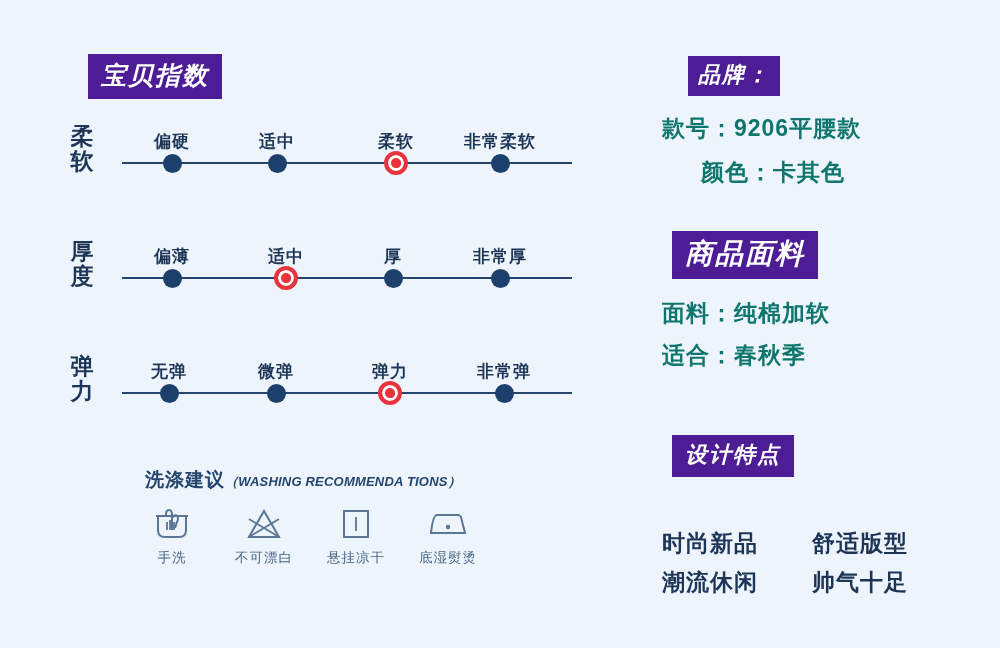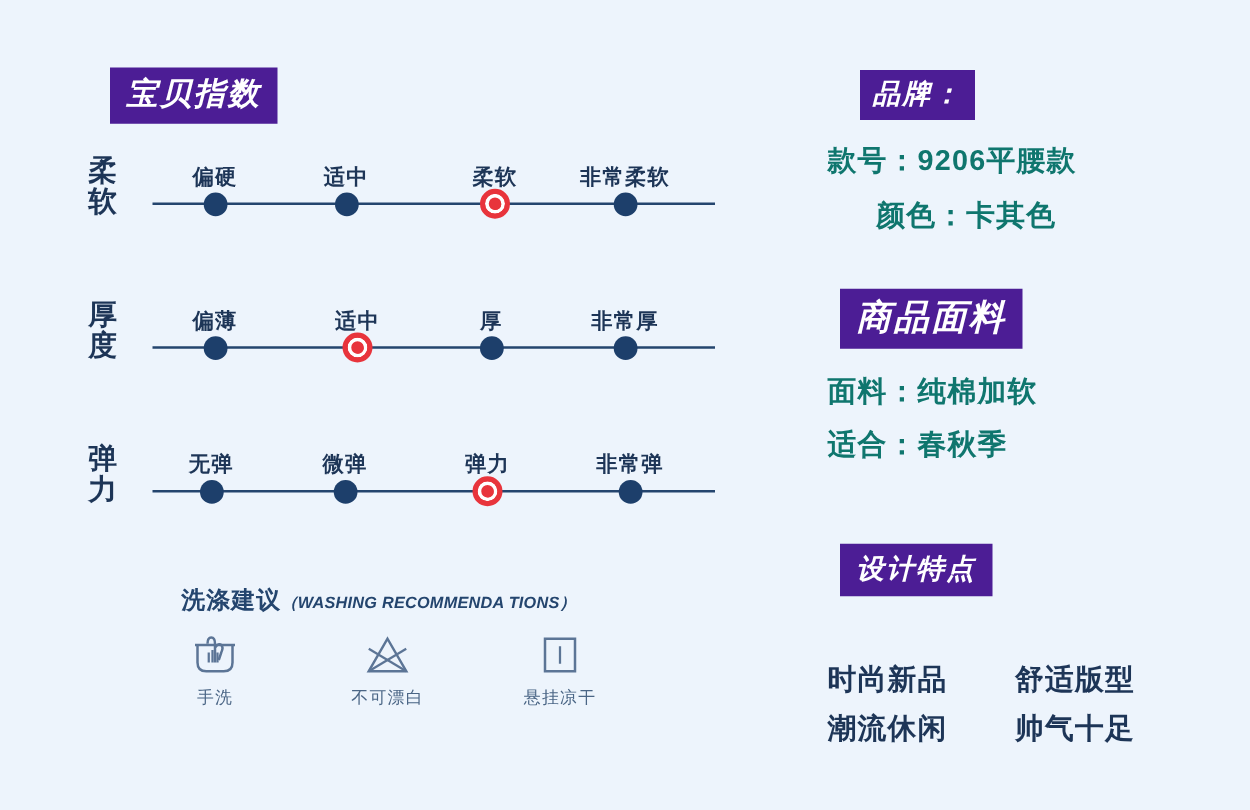--- a/index.html
+++ b/index.html
@@ -351,20 +351,29 @@
     <div class="wash-item">
       <div class="wash-glyph">
         <svg width="34" height="34" viewBox="0 0 34 34" fill="none" stroke="#5c7596" stroke-width="2">
           <rect x="5" y="4" width="24" height="26"></rect>
           <path d="M17 10 L17 24" stroke-width="1.8"></path>
         </svg>
       </div>
       <div class="wash-caption">悬挂凉干</div>
     </div>
 
+    <div class="wash-item">
+      <div class="wash-glyph">
+        <svg width="42" height="32" viewBox="0 0 42 32" fill="none" stroke="#5c7596" stroke-width="2">
+          <path d="M4 25 L38 25 L34 9 Q33 7 31 7 L10 7 Q6 7 4 25 Z"></path>
+          <circle cx="21" cy="19" r="2.2" fill="#5c7596" stroke="none"></circle>
+        </svg>
+      </div>
+      <div class="wash-caption">底湿熨烫</div>
+    </div>
 
   </div>
 </div>
 
 <div id="right-panel">
 
   <div id="brand-line">
     <span class="tag-box">品牌：</span>
   </div>
 

